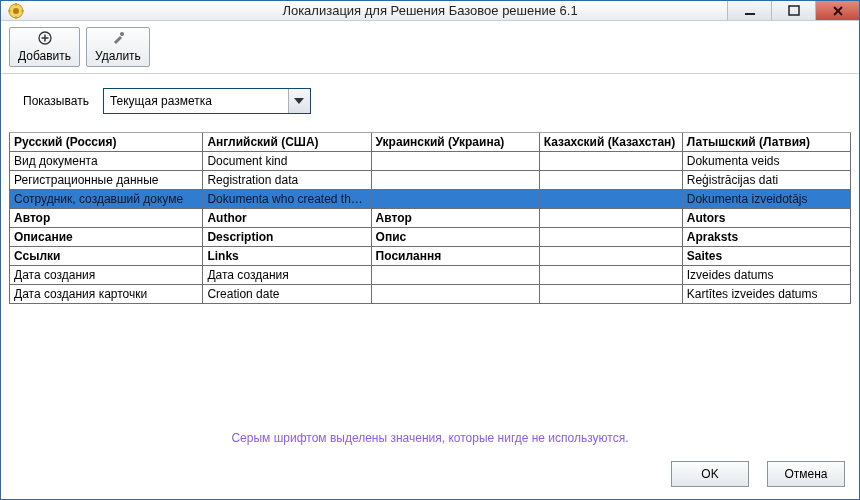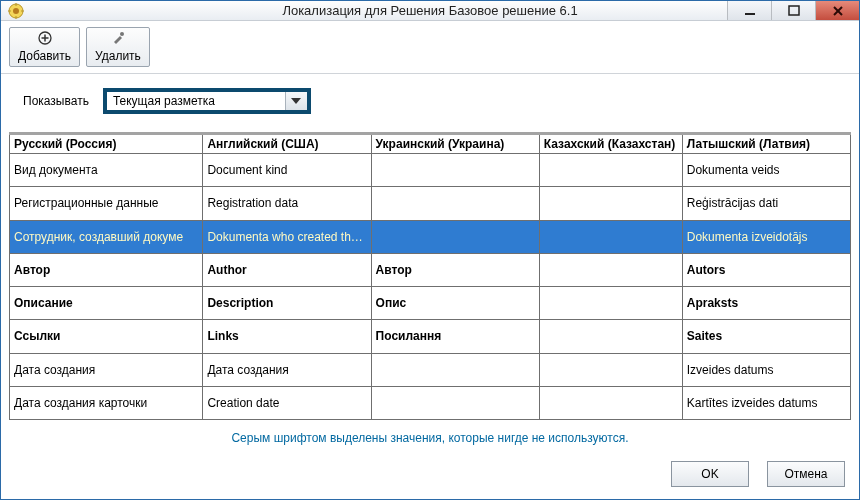--- a/index.html
+++ b/index.html
@@ -10,34 +10,34 @@
   .titlebar .title { position:absolute; left:50%; transform:translateX(-50%); font-size:13px; color:#222; }
   .win-btns { margin-left:auto; display:flex; height:100%; }
   .win-btn { width:44px; display:flex; align-items:center; justify-content:center; border-left:1px solid #b8bcc1; background:linear-gradient(#f5f7fa,#dfe4ea); cursor:default; }
   .win-btn.close { background:linear-gradient(#e68a7a,#c44d3e); }
   .win-btn svg { pointer-events:none; }
   .toolbar { padding:6px 8px; display:flex; gap:6px; border-bottom:1px solid #d0d4d9; }
   .tbtn { display:flex; align-items:center; gap:4px; padding:3px 8px; border:1px solid #9aa4af; background:linear-gradient(#fdfdfd,#e8ecf0); border-radius:2px; font-size:12px; cursor:default;flex-direction:column; }
   .tbtn .ticon { width:14px; height:14px; display:inline-flex; align-items:center; justify-content:center; }
   .filter-row { padding:14px 8px 18px 22px; display:flex; align-items:center; gap:14px; }
   .filter-row .lbl { font-size:12px; }
-  .combo { width:208px; height:26px; border:4px solid #0c4a6e; display:flex; align-items:center; background:#fff; }
+  .combo { width:208px; height:26px; border:1px solid #0c4a6e; display:flex; align-items:center; background:#fff; }
   .combo .ctext { flex:1; padding:0 6px; }
   .combo .cbtn { width:22px; height:100%; border-left:1px solid #a9b2bb; background:linear-gradient(#f6f8fa,#dde3e9); display:flex; align-items:center; justify-content:center; }
-  .grid-wrap { flex:1; margin:0 8px; border-top:3px solid #a3a3a3; overflow:hidden; display:flex; flex-direction:row; }
+  .grid-wrap { flex:1; margin:0 8px; border-top:1px solid #a3a3a3; overflow:hidden; display:flex; flex-direction:column; }
   table { border-collapse:collapse; width:100%; table-layout:fixed; }
   th, td { border:1px solid #6f6f6f; padding:2px 4px; text-align:left; font-size:12px; height:18px; white-space:nowrap; overflow:hidden; text-overflow:ellipsis; }
   th { font-weight:bold; background:#fff; border-top:none; }
   tr.bold td { font-weight:bold; }
-  tr.selected td { background:#2f7cd1; color:#fef9c3; }
+  tr.selected td { background:#2f7cd1; color:#0f172a; }
   .grid-remainder { flex:1; }
   .footer-note { padding:10px 0 8px 0; text-align:center; font-size:12px; line-height:1.4; }
   .footer-note .warn { display:inline-flex; align-items:center; gap:6px; }
   .footer-note b { font-weight:bold; }
-  .footer-note .gray { color:#0369a1; }
+  .footer-note .gray { color:#8b5cf6; }
   .button-row { display:flex; justify-content:flex-end; gap:18px; padding:6px 14px 12px 14px; }
   .btn { min-width:78px; height:26px; border:1px solid #8a949f; background:linear-gradient(#fbfcfd,#e4e8ed); font-size:12px; display:flex; align-items:center; justify-content:center; cursor:default; }
   col.c1{width:23%} col.c2{width:20%} col.c3{width:20%} col.c4{width:17%} col.c5{width:20%}
 </style>
 </head>
 <body>
 
 <div class="window">
 
   <div class="titlebar">

